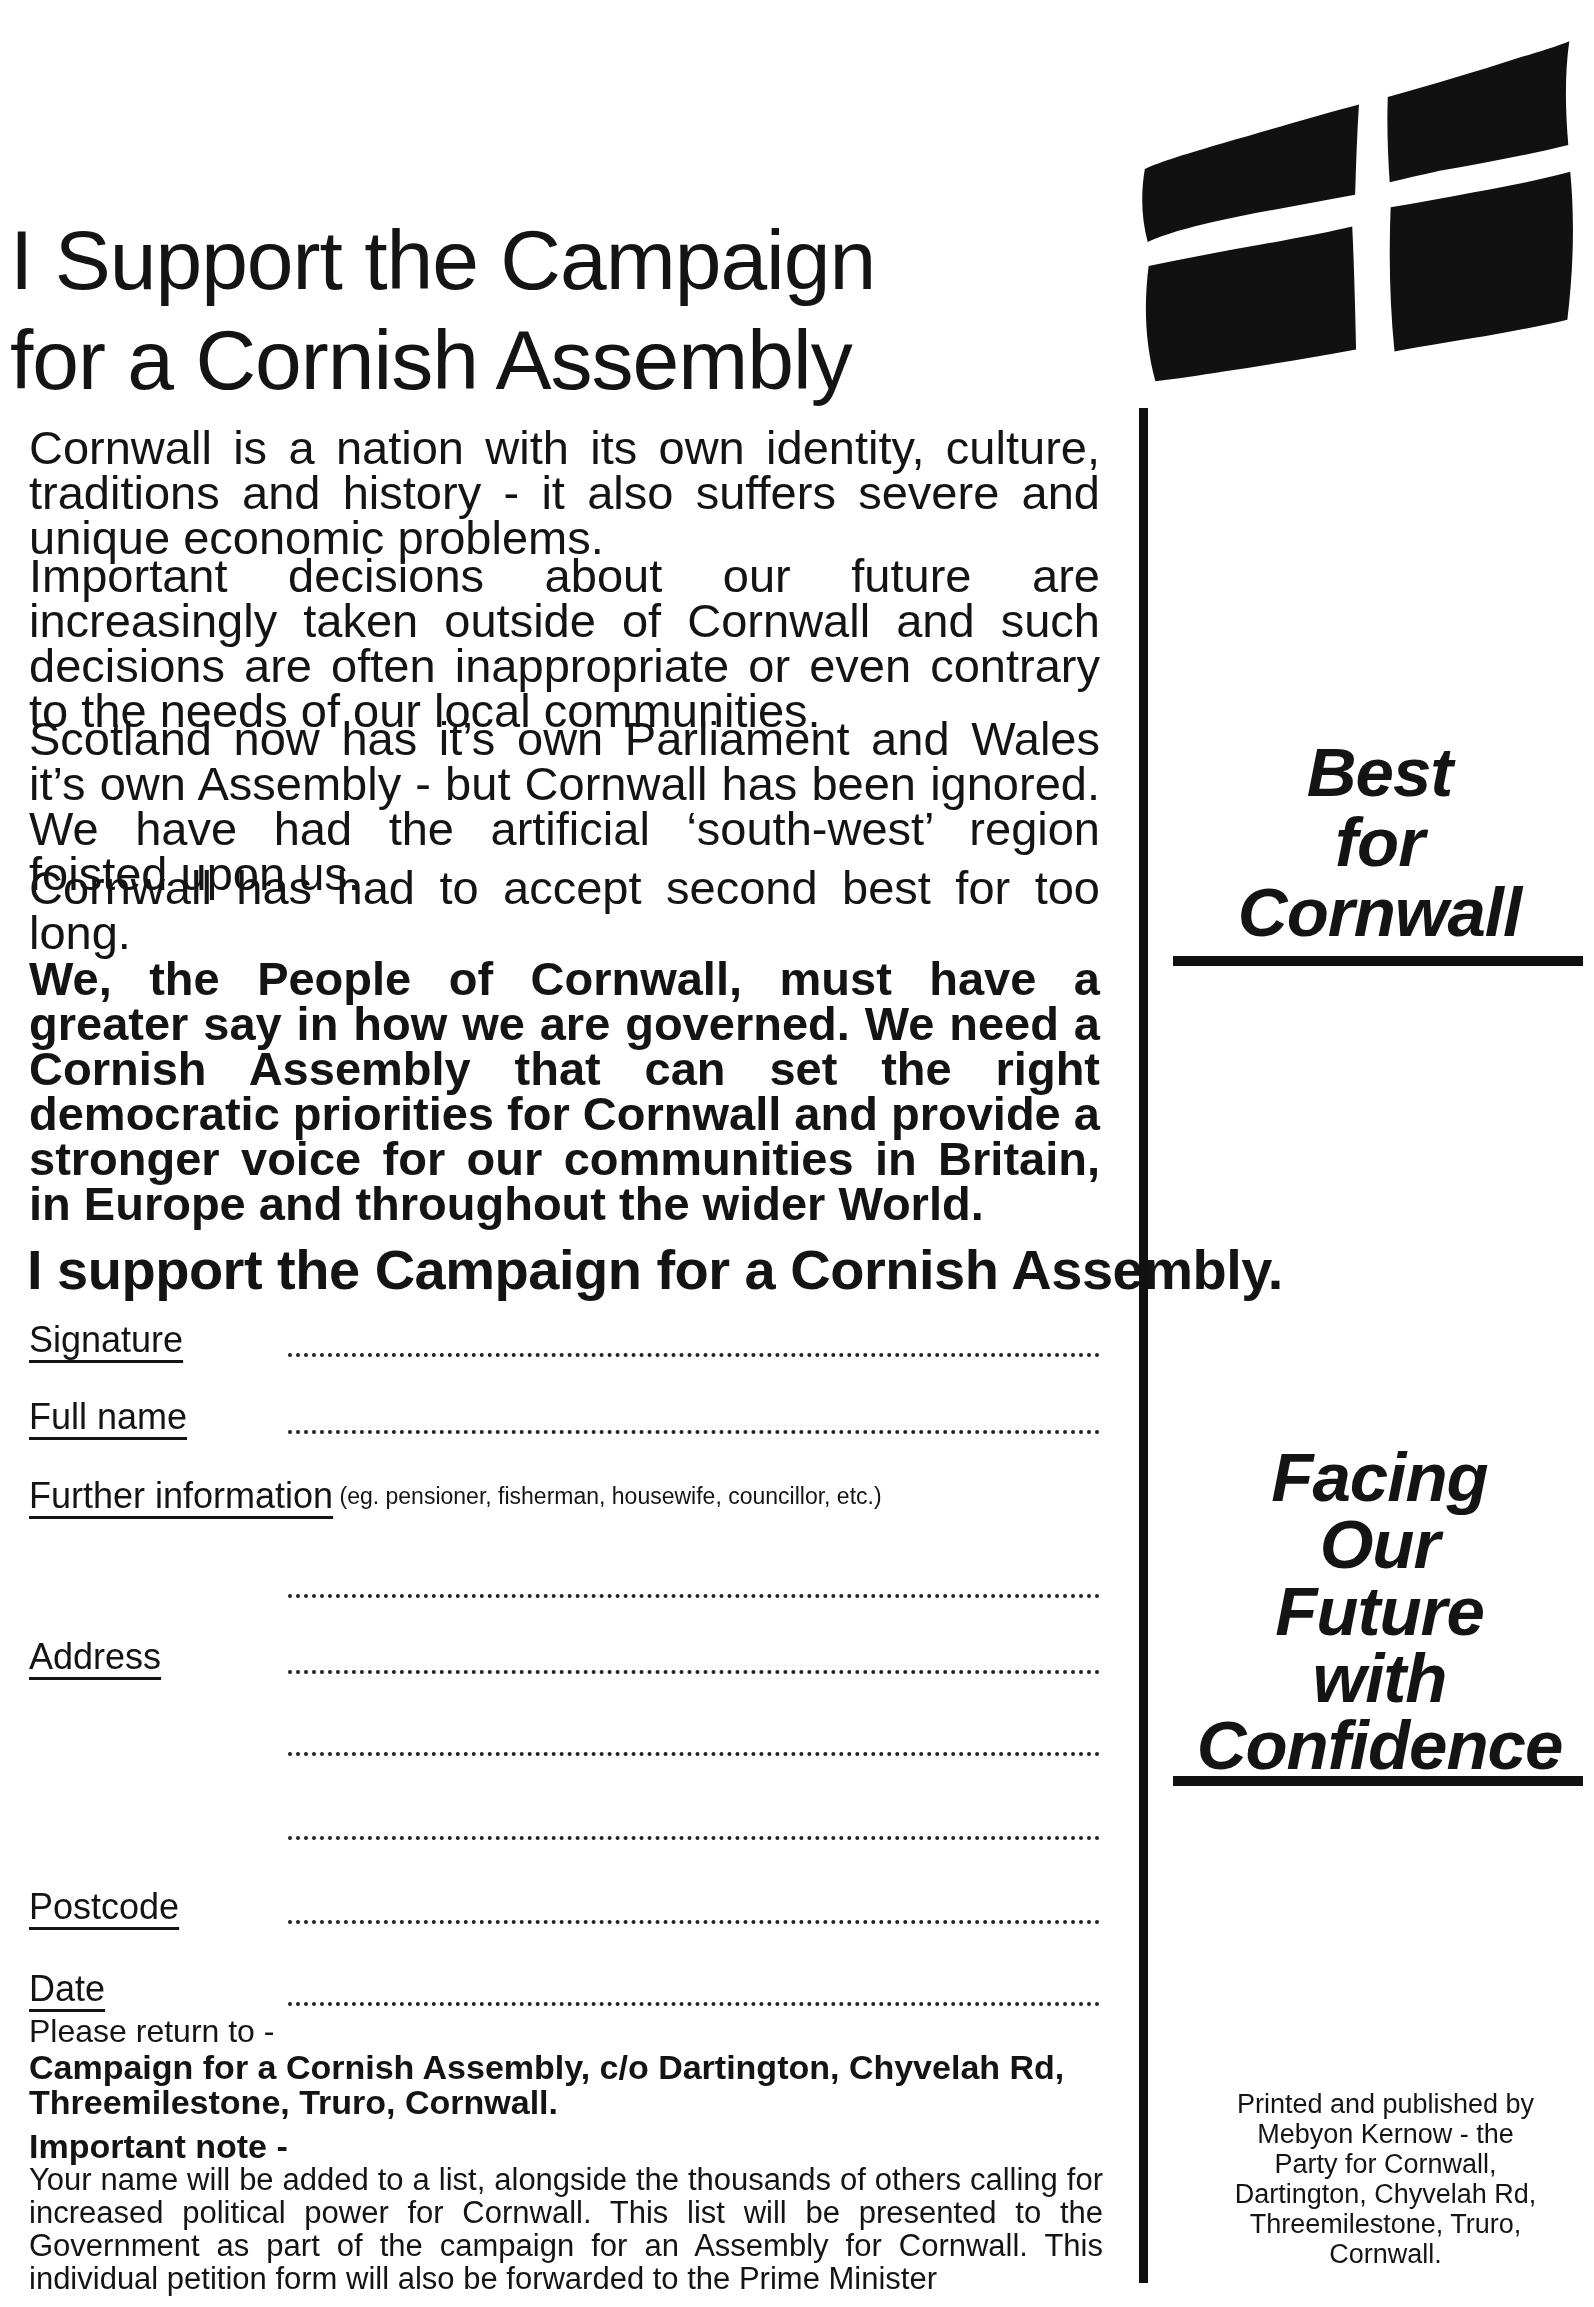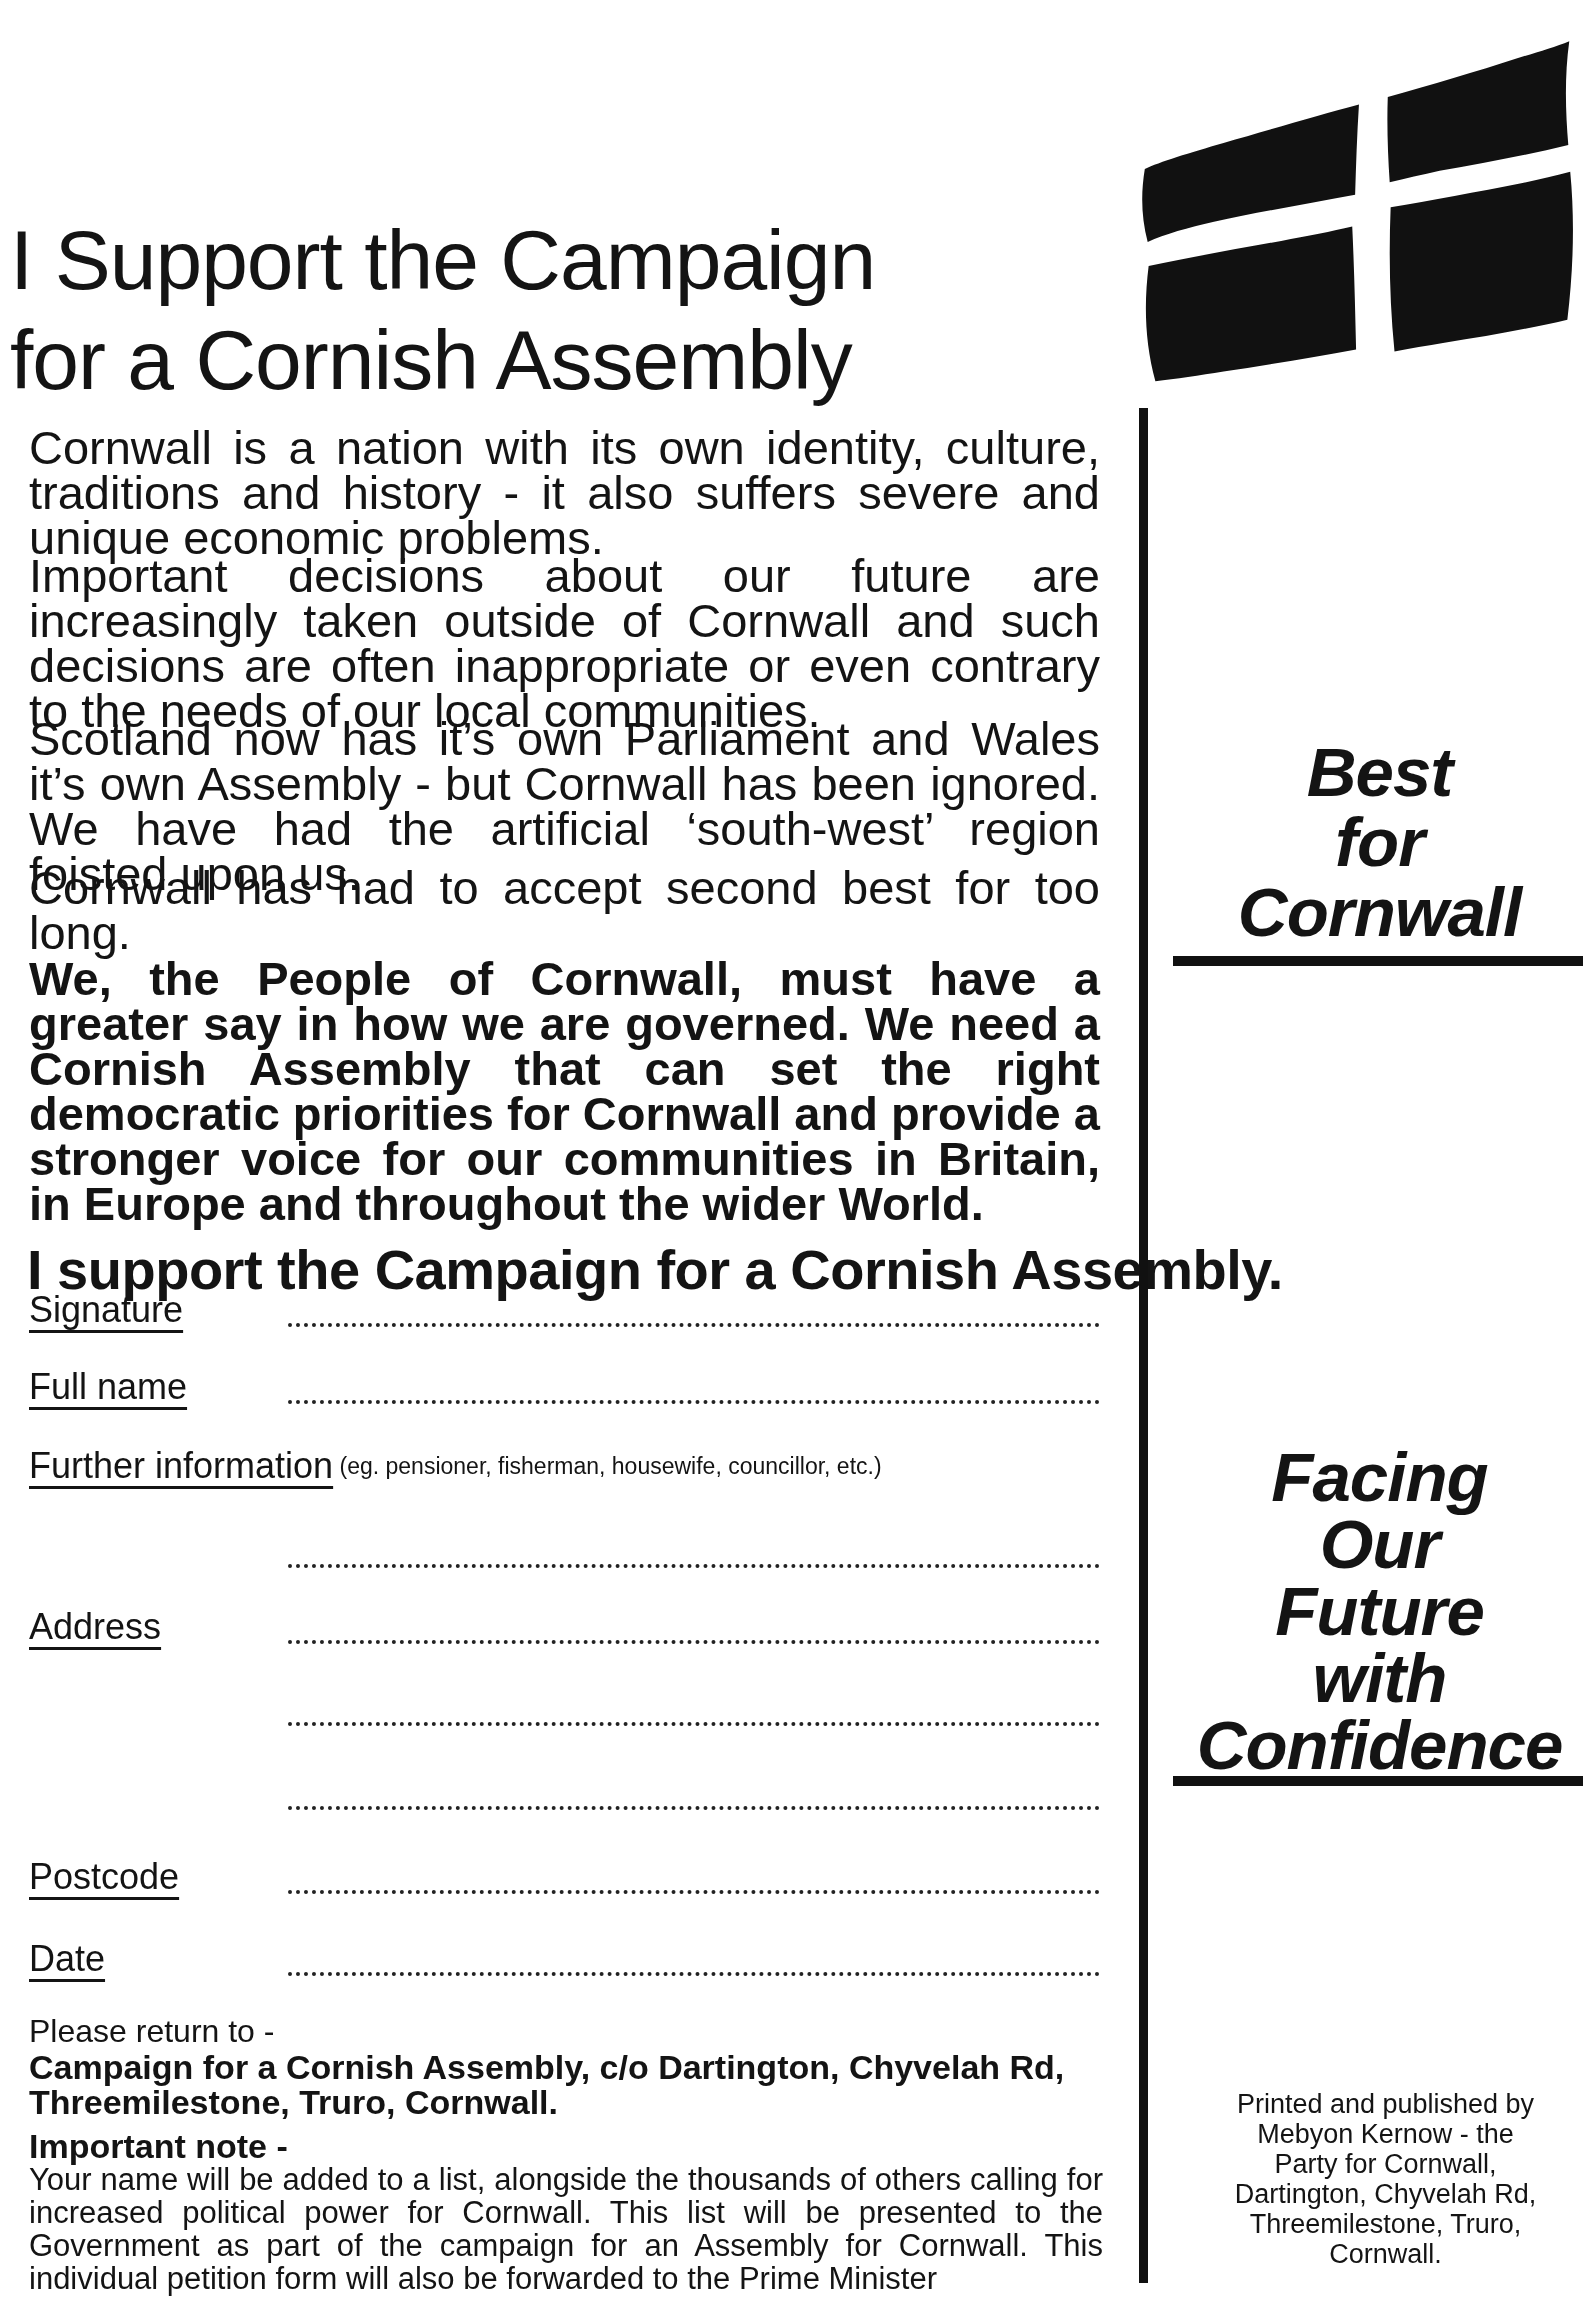--- a/index.html
+++ b/index.html
@@ -28,20 +28,21 @@
   .para.bold{font-weight:bold;}
   .subheading{
     left:27px;top:1191px;width:1086px;
     font-size:56px;font-weight:bold;letter-spacing:-0.5px;
     white-space:nowrap;
   }
   .form-row{
     left:29px;width:1071px;height:46px;
     display:flex;align-items:flex-end;
     font-size:36px;
+    margin-top:30px;
   }
   .form-label{
     flex:0 0 auto;
     text-decoration:underline;
     text-decoration-thickness:2.9px;
     text-underline-offset:7.7px;
     line-height:38px;
   }
   .label-col{width:259px;flex:0 0 259px;}
   .label-col .form-label{display:inline-block;}

